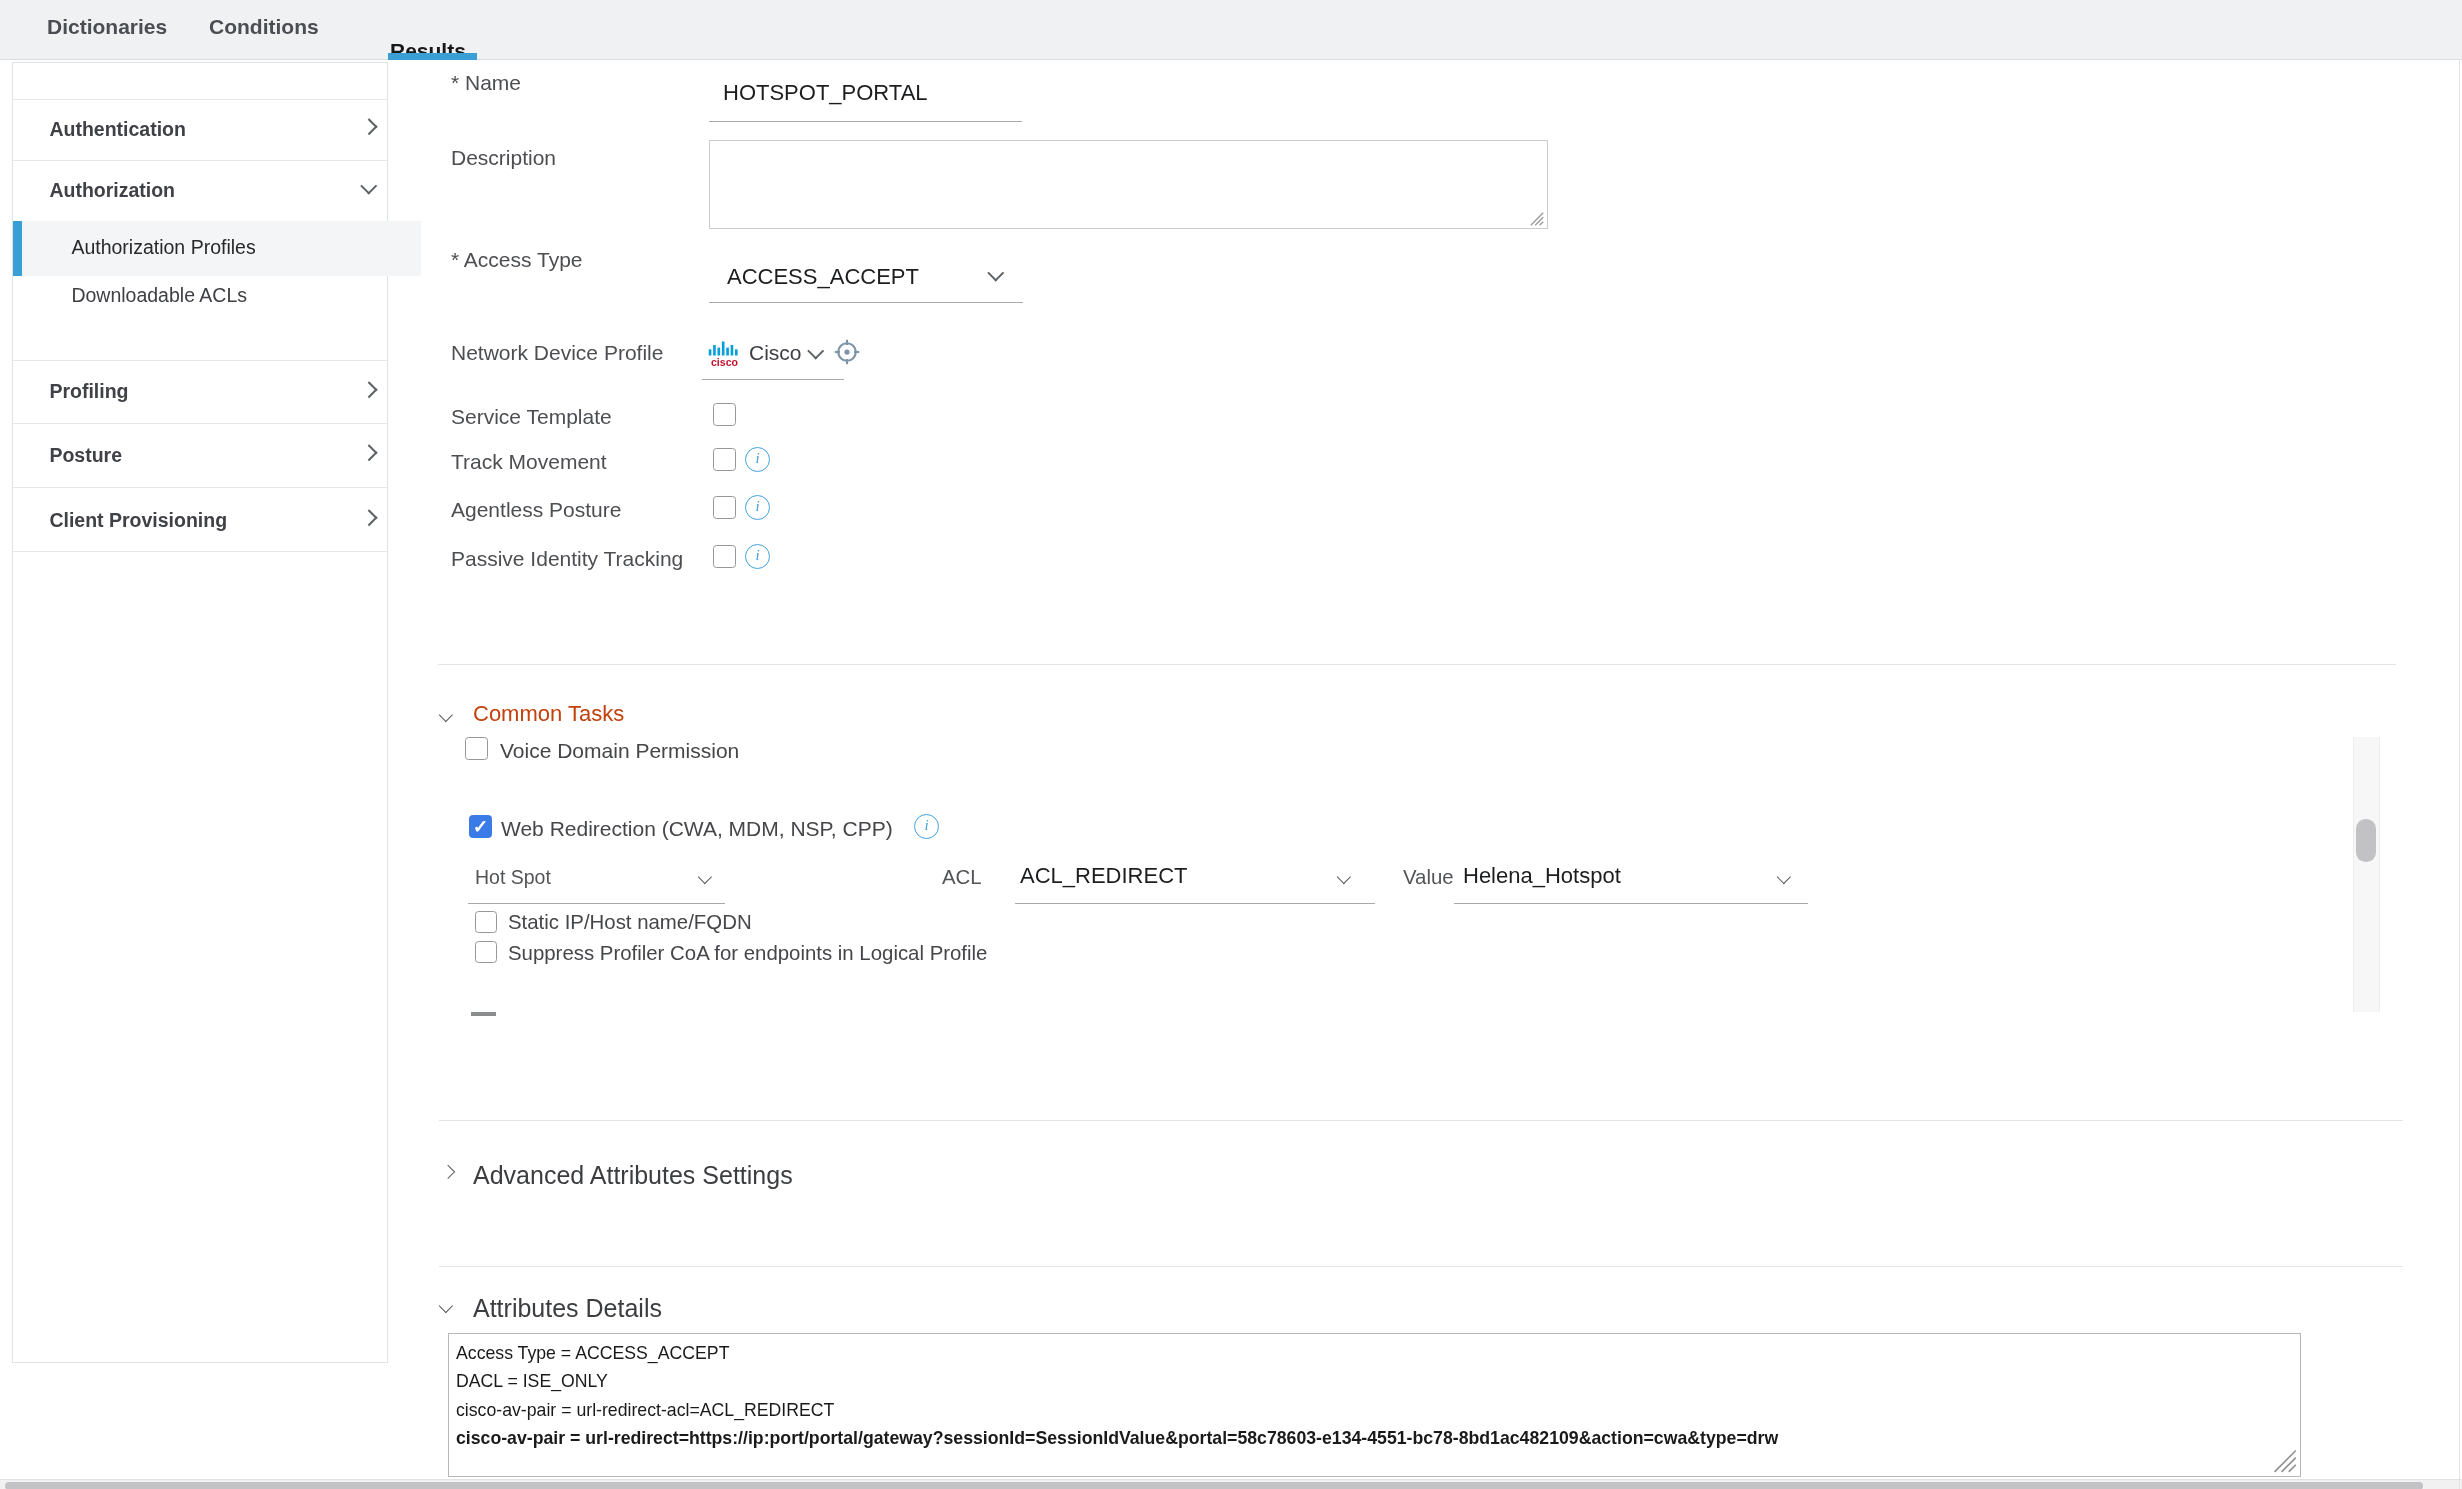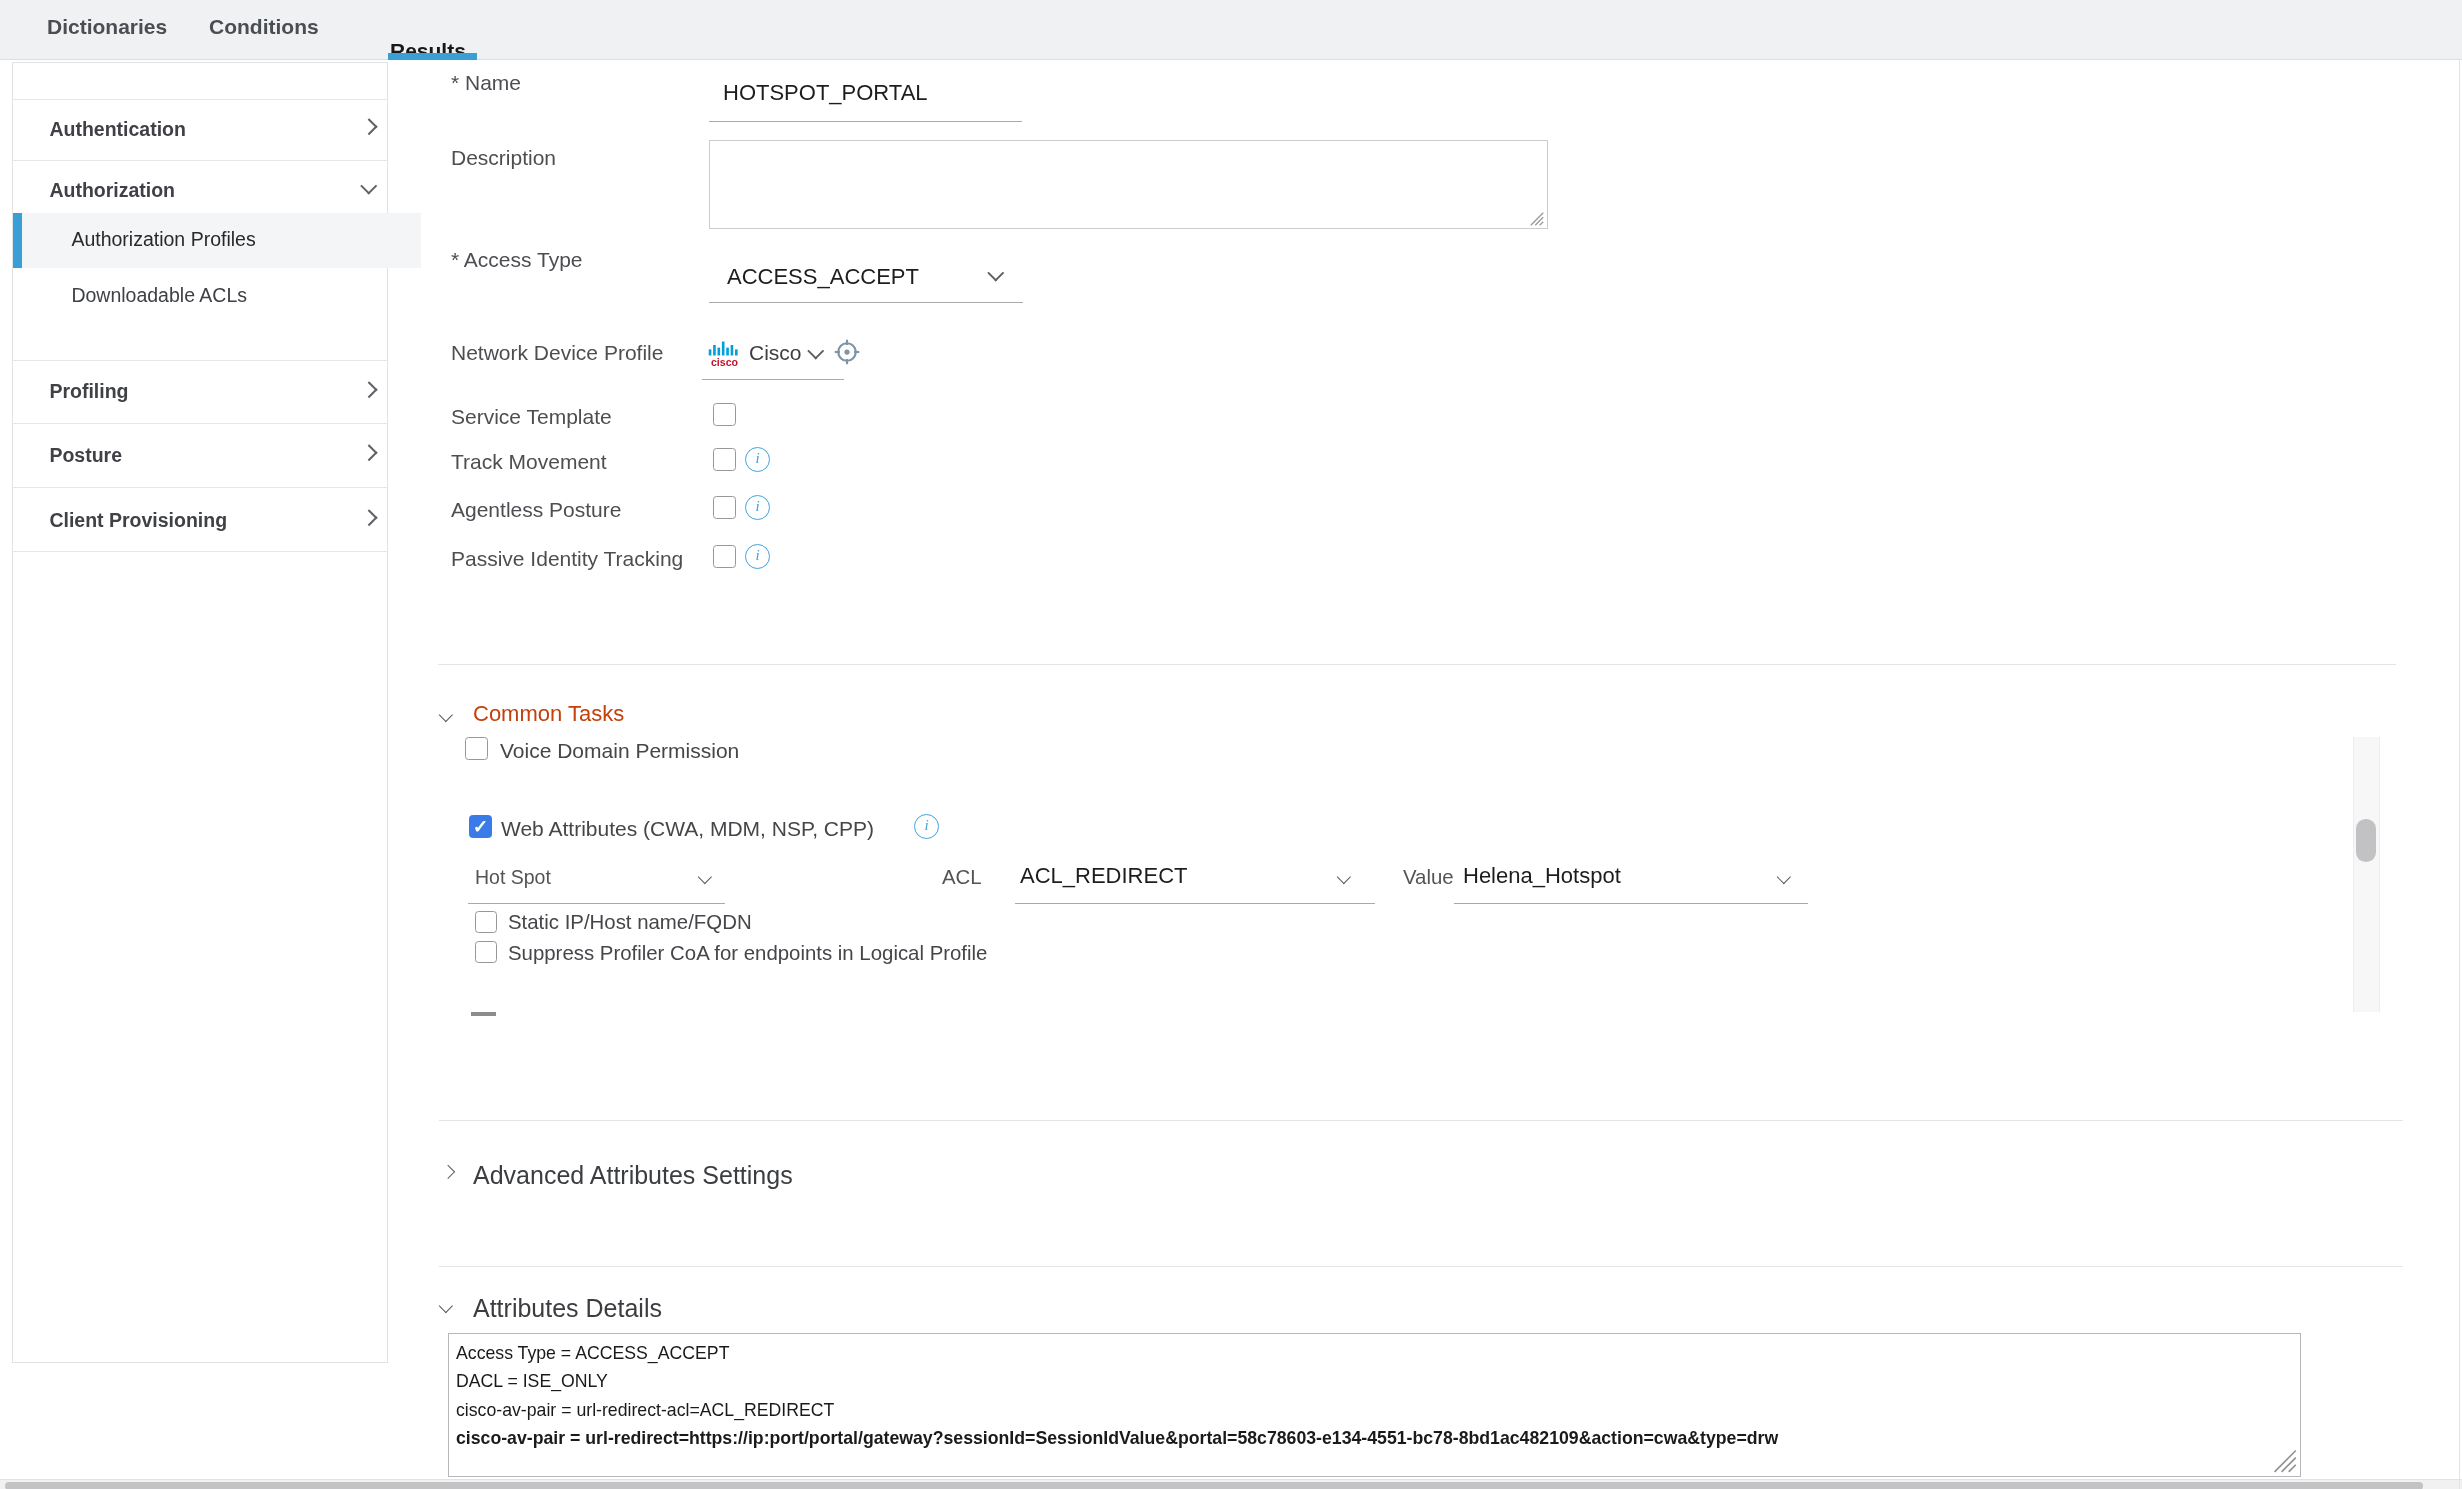--- a/index.html
+++ b/index.html
@@ -66,21 +66,21 @@
     <div class="sb-head" style="top:55px;">Authentication</div>
     <span class="chev chev-r" style="position:absolute;left:350px;top:58px;"></span>
   </div>
   <div class="sb-divider" style="top:97px;"></div>
 
   <div>
     <div class="sb-head" style="top:116px;">Authorization</div>
     <span class="chev chev-d" style="position:absolute;left:350px;top:117px;"></span>
   </div>
 
-  <div class="sb-selected" style="top:150px;height:55px;padding-left:34px;">
+  <div class="sb-selected" style="top:158px;height:55px;padding-left:34px;">
     <div class="sb-selbar"></div>
     <div class="sb-sub" style="top:15px;color:#29292d;">Authorization Profiles</div>
   </div>
 
   <div>
     <div class="sb-sub" style="top:221px;">Downloadable ACLs</div>
   </div>
 
   <div class="sb-divider" style="top:297px;"></div>
   <div>
@@ -171,21 +171,21 @@
 
 <div>
   <span class="chev chev-d chev-sm" style="position:absolute;left:441px;top:710px;"></span>
   <div class="sect-title" style="left:473px;top:701px;">Common Tasks</div>
 </div>
 
 <div class="cb" style="left:465px;top:737px;"></div>
 <div class="cb-lbl" style="left:500px;top:739px;">Voice Domain Permission</div>
 
 <div class="cb checked" style="left:469px;top:815px;">✓</div>
-<div class="cb-lbl" style="left:501px;top:817px;">Web Attributes (CWA, MDM, NSP, CPP)</div>
+<div class="cb-lbl" style="left:501px;top:817px;">Web Redirection (CWA, MDM, NSP, CPP)</div>
 <div class="info" style="left:914px;top:814px;">i</div>
 
 <div>
   <div class="seltext-sm" style="left:475px;top:866px;">Hot Spot</div>
   <span class="chev chev-d chev-sm" style="position:absolute;left:700px;top:872px;"></span>
   <div class="uline" style="left:468px;top:903px;width:257px;"></div>
 </div>
 
 <div class="seltext-sm" style="left:942px;top:866px;font-size:20.4px;">ACL</div>
 <div>

